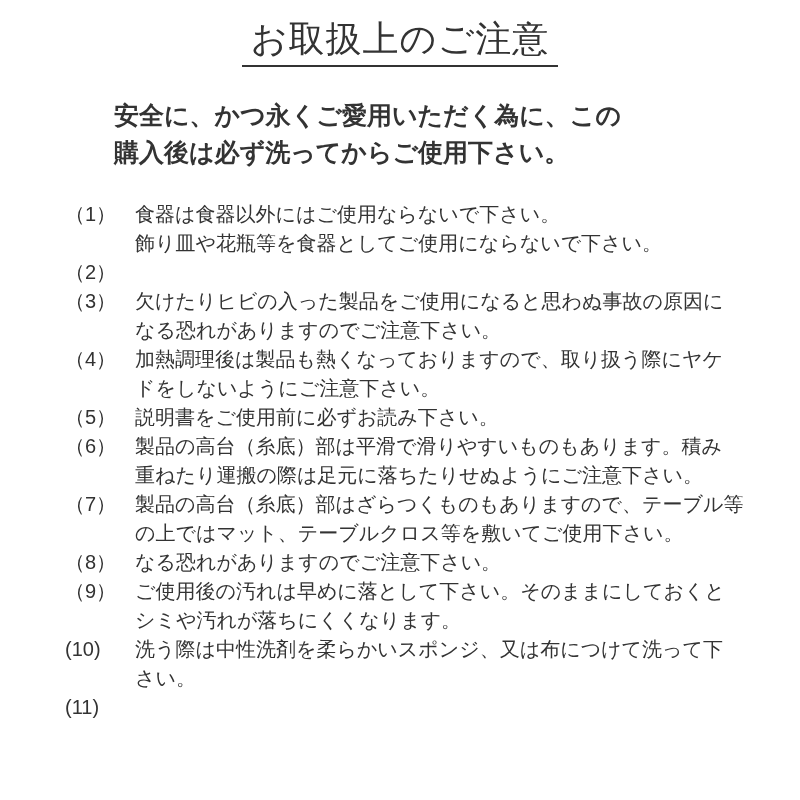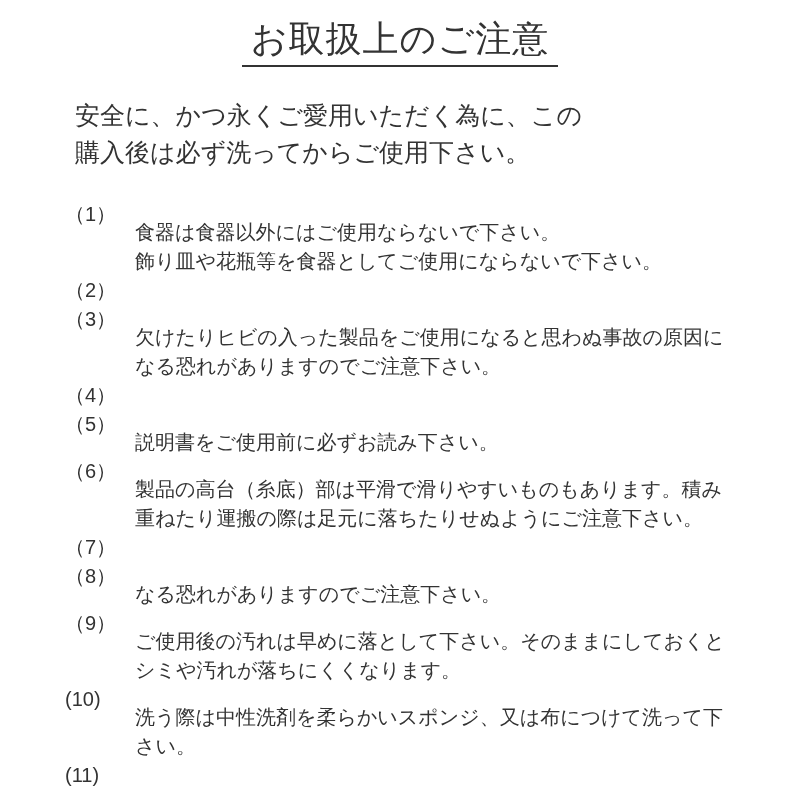--- a/index.html
+++ b/index.html
@@ -22,23 +22,23 @@
     margin: 16px auto 0 auto;
     font-size: 36px;
     font-weight: 500;
     letter-spacing: 1px;
     line-height: 1.25;
     padding: 0 9px 4px 9px;
     border-bottom: 2px solid #333333;
     white-space: nowrap;
   }
   .intro {
-    margin: 30px 0 0 75px;
+    margin: 30px 0 0 114px;
     font-size: 25px;
-    font-weight: 400;
+    font-weight: 700;
     line-height: 37px;
     white-space: nowrap;
   }
   .precaution-list {
     margin: 29px 0 0 0;
     padding: 0 0 0 65px;
     font-size: 20px;
     line-height: 29px;
   }
   .precaution-item {
@@ -48,21 +48,20 @@
   .item-number {
     flex: 0 0 70px;
     width: 70px;
     white-space: nowrap;
     letter-spacing: 0;
   }
   .item-text {
     flex: 1 1 auto;
     max-width: 590px;
     white-space: nowrap;
-    margin-top: 18px;
   }
 </style>
 </head>
 <body>
 
 <main class="page">
 
   <h1 class="doc-title">お取扱上のご注意</h1>
 
   <p class="intro"><span>安全に、かつ永くご愛用いただく為に、この</span><br><span>購入後は必ず洗ってからご使用下さい。</span></p>
@@ -77,34 +76,36 @@
       <span class="item-number">（2）</span>
     </div>
 
     <div class="precaution-item">
       <span class="item-number">（3）</span>
       <div class="item-text">欠けたりヒビの入った製品をご使用になると思わぬ事故の原因に<br>なる恐れがありますのでご注意下さい。</div>
     </div>
 
     <div class="precaution-item">
       <span class="item-number">（4）</span>
+      <div class="item-text">加熱調理後は製品も熱くなっておりますので、取り扱う際にヤケ<br>ドをしないようにご注意下さい。</div>
     </div>
 
     <div class="precaution-item">
       <span class="item-number">（5）</span>
       <div class="item-text">説明書をご使用前に必ずお読み下さい。</div>
     </div>
 
     <div class="precaution-item">
       <span class="item-number">（6）</span>
       <div class="item-text">製品の高台（糸底）部は平滑で滑りやすいものもあります。積み<br>重ねたり運搬の際は足元に落ちたりせぬようにご注意下さい。</div>
     </div>
 
     <div class="precaution-item">
       <span class="item-number">（7）</span>
+      <div class="item-text">製品の高台（糸底）部はざらつくものもありますので、テーブル等<br>の上ではマット、テーブルクロス等を敷いてご使用下さい。</div>
     </div>
 
     <div class="precaution-item">
       <span class="item-number">（8）</span>
       <div class="item-text">なる恐れがありますのでご注意下さい。</div>
     </div>
 
     <div class="precaution-item">
       <span class="item-number">（9）</span>
       <div class="item-text">ご使用後の汚れは早めに落として下さい。そのままにしておくと<br>シミや汚れが落ちにくくなります。</div>

